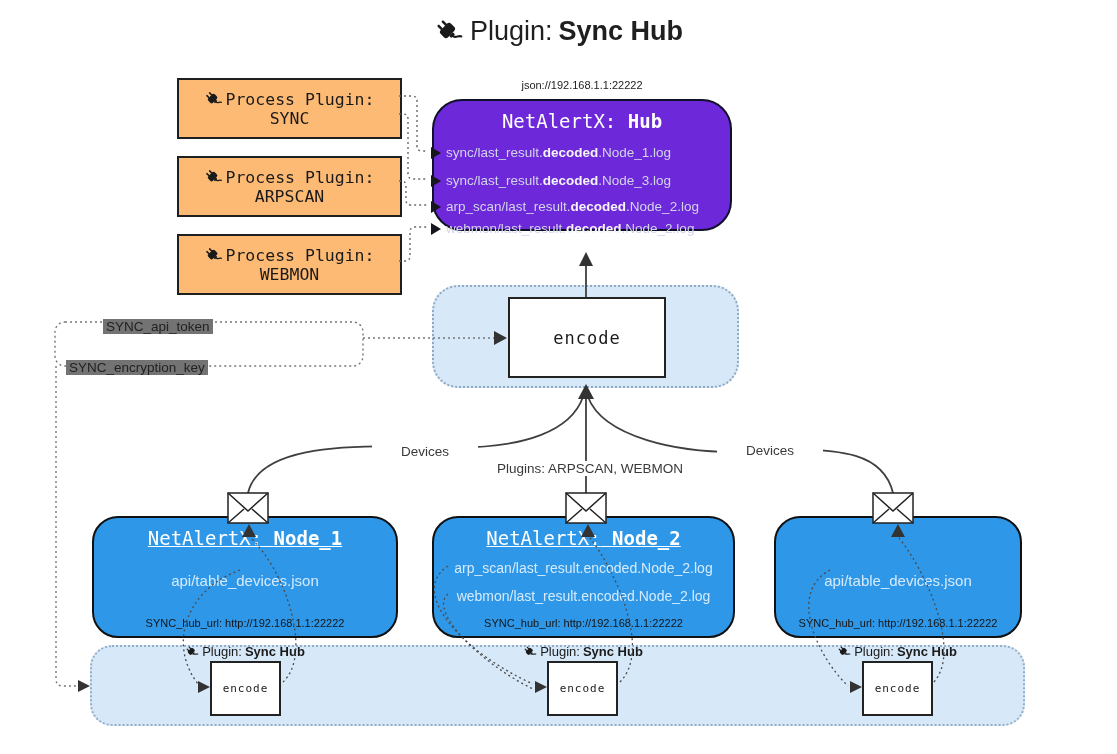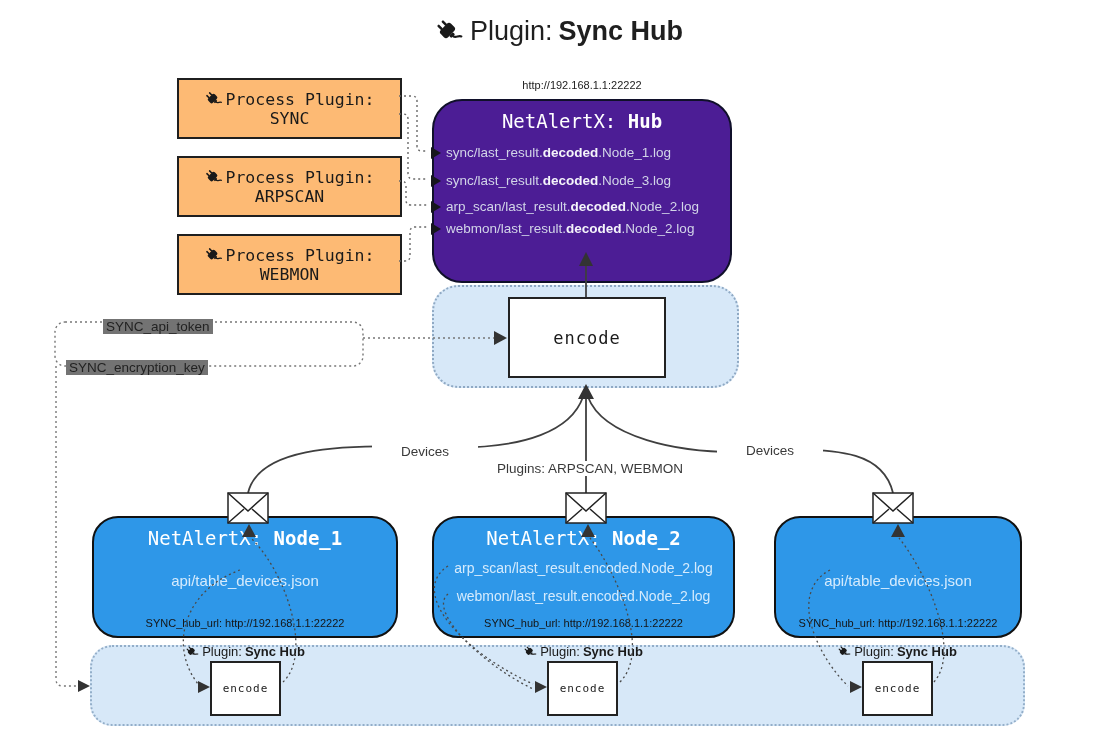--- a/index.html
+++ b/index.html
@@ -14,42 +14,42 @@
   .page-title b{font-weight:700;}
 
   
   .proc-box{left:177px;width:221px;height:57px;background:#fdba74;border:2px solid #1f1f1f;
             display:flex;flex-direction:column;align-items:center;justify-content:center;
             font-size:16.5px;z-index:3;}
   .proc-line1{display:flex;align-items:center;gap:2px;}
 
   
   .hub-url{left:432px;top:79px;width:300px;text-align:center;font-size:11px;color:#222;z-index:3;}
-  .hub{left:432px;top:99px;width:300px;height:184px;background:#4c1d95;border:2px solid #10102a;
+  .hub{left:432px;top:99px;width:300px;height:132px;background:#6d28d9;border:2px solid #10102a;
        border-radius:30px;box-sizing:border-box;z-index:3;}
   .hub-title{position:absolute;left:0;top:9px;width:100%;text-align:center;color:#fff;font-size:19px;}
   .hub-log{position:absolute;left:12px;font-size:13.5px;color:#d2d5e8;white-space:nowrap;}
   .hub-log b{color:#f4f4fa;}
   .hub-arrow{position:absolute;left:-3px;width:0;height:0;border-top:6px solid transparent;
              border-bottom:6px solid transparent;border-left:10px solid #16161c;z-index:4;}
 
   
   .decode-wrap{left:432px;top:285px;width:307px;height:103px;background:#d7e8f8;
                border:2px dotted #8fa9c4;border-radius:26px;box-sizing:border-box;z-index:2;}
   .decode-box{left:508px;top:297px;width:158px;height:81px;background:#fff;border:2px solid #222;
               box-sizing:border-box;display:flex;align-items:center;justify-content:center;
               font-size:17px;letter-spacing:1px;z-index:3;}
 
   
   .cfg-label{font-size:13.5px;color:#222;background:#737373;padding:0 3px;z-index:4;}
 
   
   .node{background:#2e97e8;border:2px solid #111;border-radius:26px;box-sizing:border-box;
         top:516px;height:122px;z-index:3;}
-  .node-title{position:absolute;left:0;top:9px;width:100%;text-align:center;color:#fff;font-size:19px;}
+  .node-title{position:absolute;left:0;top:9px;width:100%;text-align:center;color:#fff;font-size:19px;text-decoration:underline;}
   .node-file{position:absolute;left:0;width:100%;text-align:center;color:#d5ebfd;font-size:14px;white-space:nowrap;}
   .node-url{position:absolute;left:0;bottom:7px;width:100%;text-align:center;color:#151515;font-size:11px;}
 
   
   .band{left:90px;top:645px;width:935px;height:81px;background:#d7e8f8;border:2px dotted #93aec9;
         border-radius:22px;box-sizing:border-box;z-index:1;}
   .encode-box{top:661px;width:71px;height:55px;background:#fff;border:2px solid #222;box-sizing:border-box;
               display:flex;align-items:center;justify-content:center;font-size:11px;letter-spacing:1px;z-index:3;}
   .enc-label{top:644px;width:170px;display:flex;align-items:center;justify-content:center;gap:3px;
              font-size:13px;color:#1a1a1a;z-index:3;}
@@ -124,21 +124,21 @@
           <rect x="6.2" y="6.2" width="11.6" height="8.2" rx="2.4"></rect>
             <rect x="9.8" y="14.2" width="4.4" height="2.6" rx="1"></rect>
           <path d="M12,16.5 C12,19.5 15.5,19 16.5,21.5" fill="none" stroke="#1a1a1a" stroke-width="1.7" stroke-linecap="round"></path>
         </g>
       </svg>
       <span>Process Plugin:</span>
     </div>
     <div>WEBMON</div>
   </div>
 
-  <div class="abs hub-url">http://192.168.1.1:22222</div>
+  <div class="abs hub-url">json://192.168.1.1:22222</div>
   <div class="abs hub">
     <div class="hub-title mono">
       <span>NetAlertX:</span>
       <b>Hub</b>
     </div>
     <div class="hub-log" style="top:44px;"><span>sync/last_result.</span><b>decoded</b><span>.Node_1.log</span></div>
     <div class="hub-log" style="top:72px;"><span>sync/last_result.</span><b>decoded</b><span>.Node_3.log</span></div>
     <div class="hub-log" style="top:98px;"><span>arp_scan/last_result.</span><b>decoded</b><span>.Node_2.log</span></div>
     <div class="hub-log" style="top:120px;"><span>webmon/last_result.</span><b>decoded</b><span>.Node_2.log</span></div>
     <div class="hub-arrow" style="top:46px;"></div>

